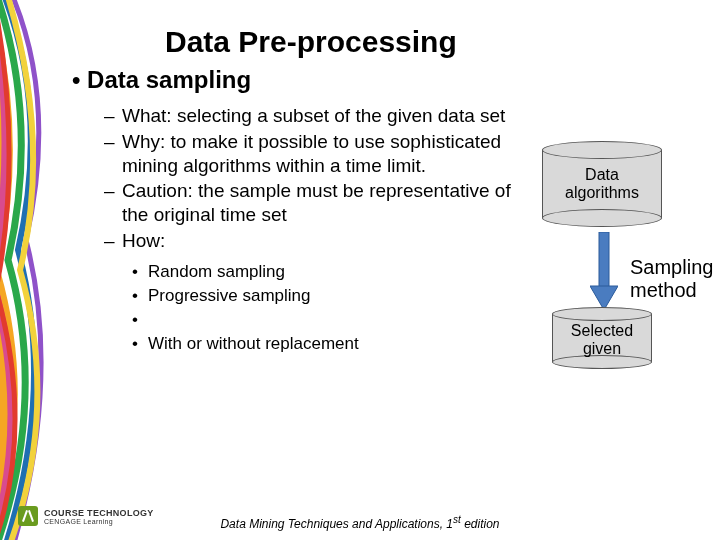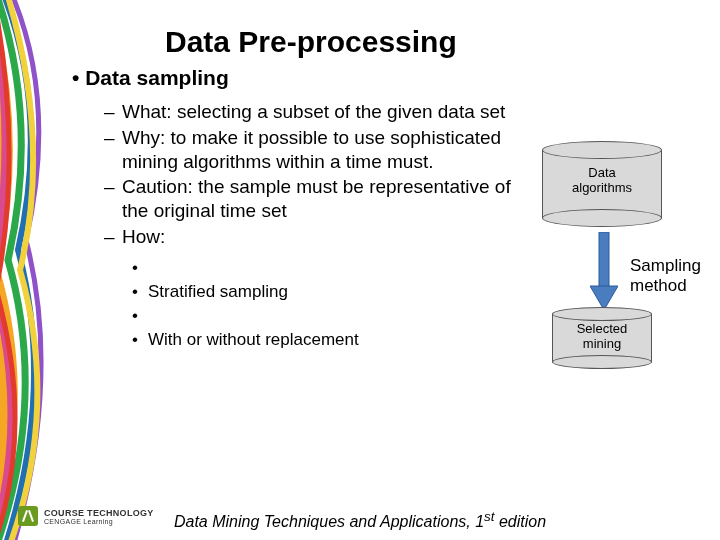--- a/index.html
+++ b/index.html
@@ -1,35 +1,35 @@
 <!DOCTYPE html>
 <html><head>
 <meta charset="utf-8">
 <style>
   * { box-sizing: border-box; margin: 0; padding: 0; }
   html, body { width: 720px; height: 540px; overflow: hidden; font-family: Arial, Helvetica, sans-serif; background: #fff; }
   .slide { position: relative; width: 720px; height: 540px; }
   .art { position: absolute; left: -10px; top: -10px; width: 70px; height: 560px; }
   .title { position: absolute; left: 165px; top: 25px; font-size: 30px; font-weight: bold; color: #000; }
   .content { position: absolute; left: 72px; top: 60px; width: 440px; }
-  .b1 { font-size: 21px; font-weight: bold; margin-top: 6px; }
+  .b1 { font-size: 24px; font-weight: bold; margin-top: 6px; }
   .dash-list { margin-left: 32px; margin-top: 10px; }
   .dash-item { display: flex; font-size: 19px; line-height: 1.25; margin-bottom: 2px; }
   .dash-item .d { width: 18px; flex: 0 0 18px; }
   .dot-list { margin-left: 60px; margin-top: 8px; }
   .dot-item { display: flex; font-size: 17px; line-height: 1.3; margin-bottom: 2px; }
   .dot-item .d { width: 16px; flex: 0 0 16px; }
   .diagram { position: absolute; left: 538px; top: 150px; width: 170px; height: 300px; }
   .cyl { position: relative; width: 120px; margin-left: 4px; }
   .cyl-body { background: #d9d9d9; border-left: 1px solid #555; border-right: 1px solid #555; }
   .cyl-cap { width: 100%; border: 1px solid #555; border-radius: 50%; background: #d9d9d9; position: absolute; left: 0; }
-  .cyl-label { position: absolute; left: 0; width: 100%; text-align: center; font-size: 13px; line-height: 1.15; }
+  .cyl-label { position: absolute; left: 0; width: 100%; text-align: center; font-size: 16px; line-height: 1.15; }
   .arrow-wrap { position: absolute; }
-  .arrow-label { position: absolute; font-size: 17px; line-height: 1.15; }
-  .footer { position: absolute; left: 0; bottom: 8px; width: 100%; text-align: center; font-size: 16px; line-height: 1.25; color: #000; }
+  .arrow-label { position: absolute; font-size: 20px; line-height: 1.15; }
+  .footer { position: absolute; left: 0; bottom: 8px; width: 100%; text-align: center; font-size: 12px; line-height: 1.25; color: #000; }
   .footer .line1 i { font-style: italic; }
   .logo-wrap { position: absolute; left: 18px; bottom: 14px; display: flex; align-items: center; gap: 6px; }
   .logo-sq { width: 20px; height: 20px; background: #6a9b1f; border-radius: 3px; position: relative; }
   .logo-sq::before, .logo-sq::after { content: ""; position: absolute; background: #fff; }
   .logo-sq::before { width: 2px; height: 12px; left: 6px; top: 4px; transform: rotate(20deg); }
   .logo-sq::after { width: 2px; height: 12px; left: 12px; top: 4px; transform: rotate(-20deg); }
   .logo-text { display: flex; flex-direction: column; color: #333; }
   .logo-text .l1 { font-size: 9px; font-weight: bold; letter-spacing: 0.3px; }
   .logo-text .l2 { font-size: 7px; letter-spacing: 0.3px; }
 </style>
@@ -52,39 +52,40 @@
 <div class="content">
   <div class="b1">• <span>Data sampling</span></div>
 
   <div class="dash-list">
     <div class="dash-item">
           <span class="d">–</span>
           <span>What: selecting a subset of the given data set</span>
         </div>
     <div class="dash-item">
           <span class="d">–</span>
-          <span>Why: to make it possible to use sophisticated mining algorithms within a time must.</span>
+          <span>Why: to make it possible to use sophisticated mining algorithms within a time limit.</span>
         </div>
     <div class="dash-item">
           <span class="d">–</span>
           <span>Caution: the sample must be representative of the original time set</span>
         </div>
     <div class="dash-item">
           <span class="d">–</span>
           <span>How:</span>
         </div>
   </div>
 
   <div class="dot-list">
     <div class="dot-item">
           <span class="d">•</span>
+          <span>Random sampling</span>
         </div>
     <div class="dot-item">
           <span class="d">•</span>
-          <span>Stratified sampling</span>
+          <span>Progressive sampling</span>
         </div>
     <div class="dot-item">
           <span class="d">•</span>
         </div>
     <div class="dot-item">
           <span class="d">•</span>
           <span>With or without replacement</span>
         </div>
   </div>
 </div>
@@ -111,21 +112,21 @@
     <span>Sampling</span><br>
     <span>method</span>
   </div>
 
   <div class="cyl" style="height:48px; top:96px; width:100px; margin-left:14px;">
     <div class="cyl-cap" style="height:14px; top:-7px;"></div>
     <div class="cyl-body" style="height:48px;"></div>
     <div class="cyl-cap" style="height:14px; bottom:-7px;"></div>
     <div class="cyl-label" style="top:8px;">
       <span>Selected</span><br>
-      <span>mining</span>
+      <span>given</span>
     </div>
   </div>
 </div>
 
 <div class="footer">
   <div class="line1"><i><span>Data Mining Techniques and Applications, 1</span><sup>st</sup><span> edition</span></i></div>
 </div>
 
 <div class="logo-wrap">
   <div class="logo-sq"></div>

